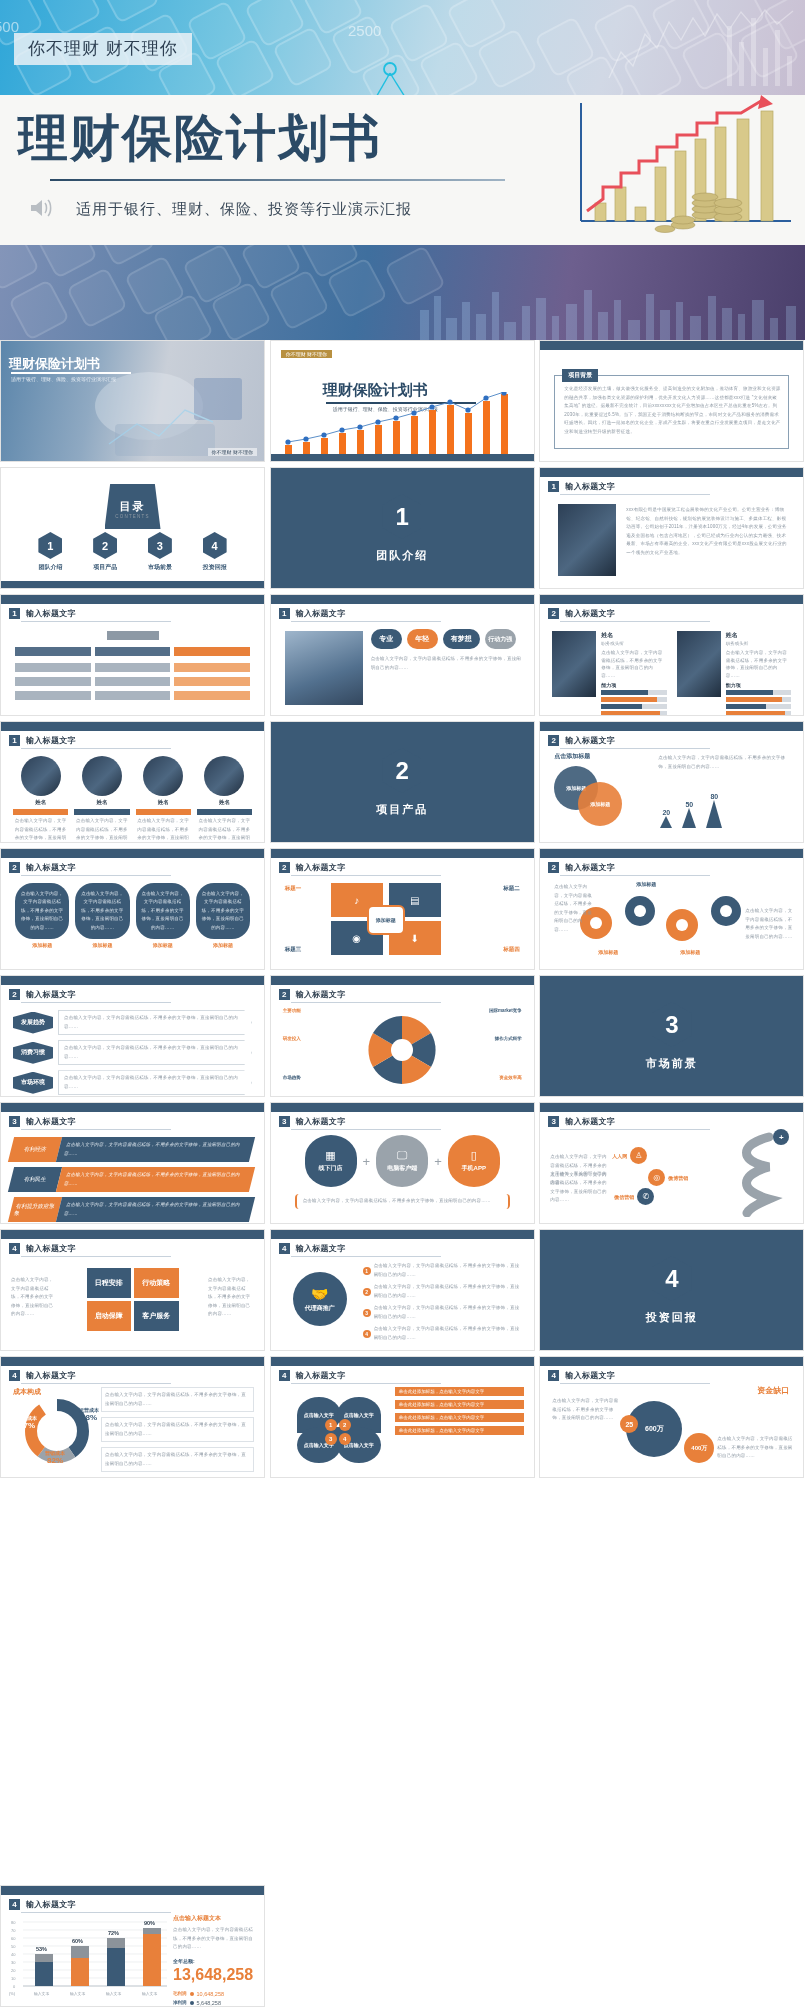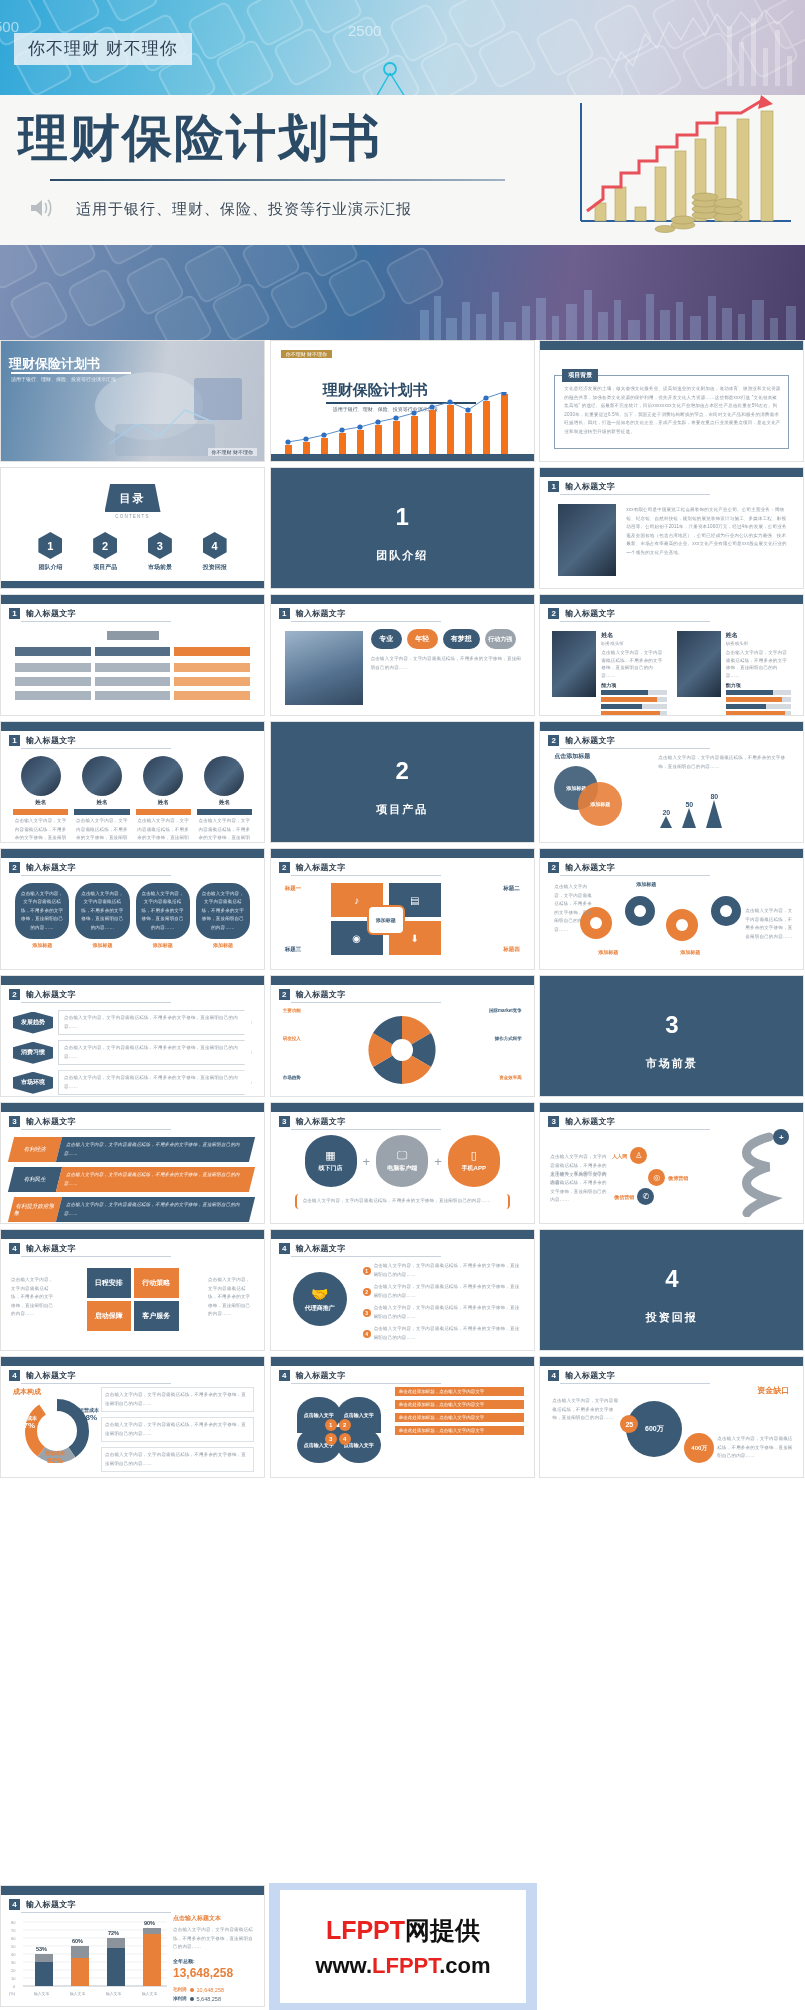--- a/index.html
+++ b/index.html
@@ -109,21 +109,21 @@
   .cover-b .cu{position:absolute; left:55px; top:61px; width:150px; height:1.5px; background:#2b4a66;}
   .cover-b .cs{position:absolute; left:62px; top:65px; color:#4a5a6a; font-size:5px;}
 
   .dash-box{position:absolute; left:14px; top:34px; right:14px; bottom:12px;
     border:1px solid #8aa0b4;}
   .box-lbl{position:absolute; left:22px; top:28px; background:#3b5a76; color:#fff;
     font-size:6px; padding:2px 6px; font-weight:bold;}
 
   .toc-hex{
     position:absolute; left:50%; transform:translateX(-50%); top:16px;
-    width:56px; height:28px; background:#3b5a76; color:#fff;
+    width:56px; height:45px; background:#3b5a76; color:#fff;
     clip-path:polygon(10% 0,90% 0,100% 100%,0 100%);
     display:flex; align-items:center; justify-content:center;
     font-size:11px; font-weight:bold; letter-spacing:2px;
   }
   .toc-en{position:absolute; left:0; right:0; top:46px; text-align:center;
     font-size:4.5px; color:#8d98a3; letter-spacing:1.2px;}
   .toc-items{position:absolute; left:0; right:0; top:64px; display:flex;
     justify-content:space-around; padding:0 22px;}
   .toc-items > div{display:flex; flex-direction:column; align-items:center; gap:4px;}
   .toc-items .hex{width:24px; height:27px; font-size:11px;}
@@ -1001,38 +1001,28 @@
           <text x="61" y="79">输入文本</text>
         <text x="97" y="79">输入文本</text>
           <text x="133" y="79">输入文本</text>
       </g>
     </svg>
 
     <div style="position:absolute;left:172px;top:28px;right:8px">
       <div style="font-size:6px;font-weight:bold;color:#e8803a">点击输入标题文本</div>
       <div class="tx" style="margin-top:3px">点击输入文字内容，文字内容需概括精练，不用多余的文字修饰，直接阐明自己的内容……</div>
       <div style="font-size:5px;font-weight:bold;color:#3b5a76;margin-top:6px">全年总额:</div>
-      <div style="font-size:12px;font-weight:bold;color:#e8803a;margin-top:2px">13,648,258</div>
+      <div style="font-size:16px;font-weight:bold;color:#e8803a;margin-top:2px">13,648,258</div>
       <div style="display:flex;align-items:center;gap:3px;margin-top:7px">
         <span style="font-size:4.5px;color:#e8803a;font-weight:bold">毛利润</span>
         <span style="width:4px;height:4px;background:#e8803a;border-radius:50%"></span>
         <span style="font-size:5.5px;color:#e8803a">10,648,258</span>
       </div>
       <div style="display:flex;align-items:center;gap:3px;margin-top:3px">
         <span style="font-size:4.5px;color:#3b5a76;font-weight:bold">净利润</span>
         <span style="width:4px;height:4px;background:#3b5a76;border-radius:50%"></span>
         <span style="font-size:5.5px;color:#5a6874">5,648,258</span>
       </div>
     </div>
 
   </div>
 
-  <div class="wm">
-    <div class="wm-in">
-      <div class="wm1">
-        <span class="red">LFPPT</span><span class="blk">网提供</span>
-      </div>
-      <div class="wm2">
-        <span class="blk">www.</span><span class="red">LFPPT</span><span class="blk">.com</span>
-      </div>
-    </div>
-  </div>
 </div>
 
 </body></html>

